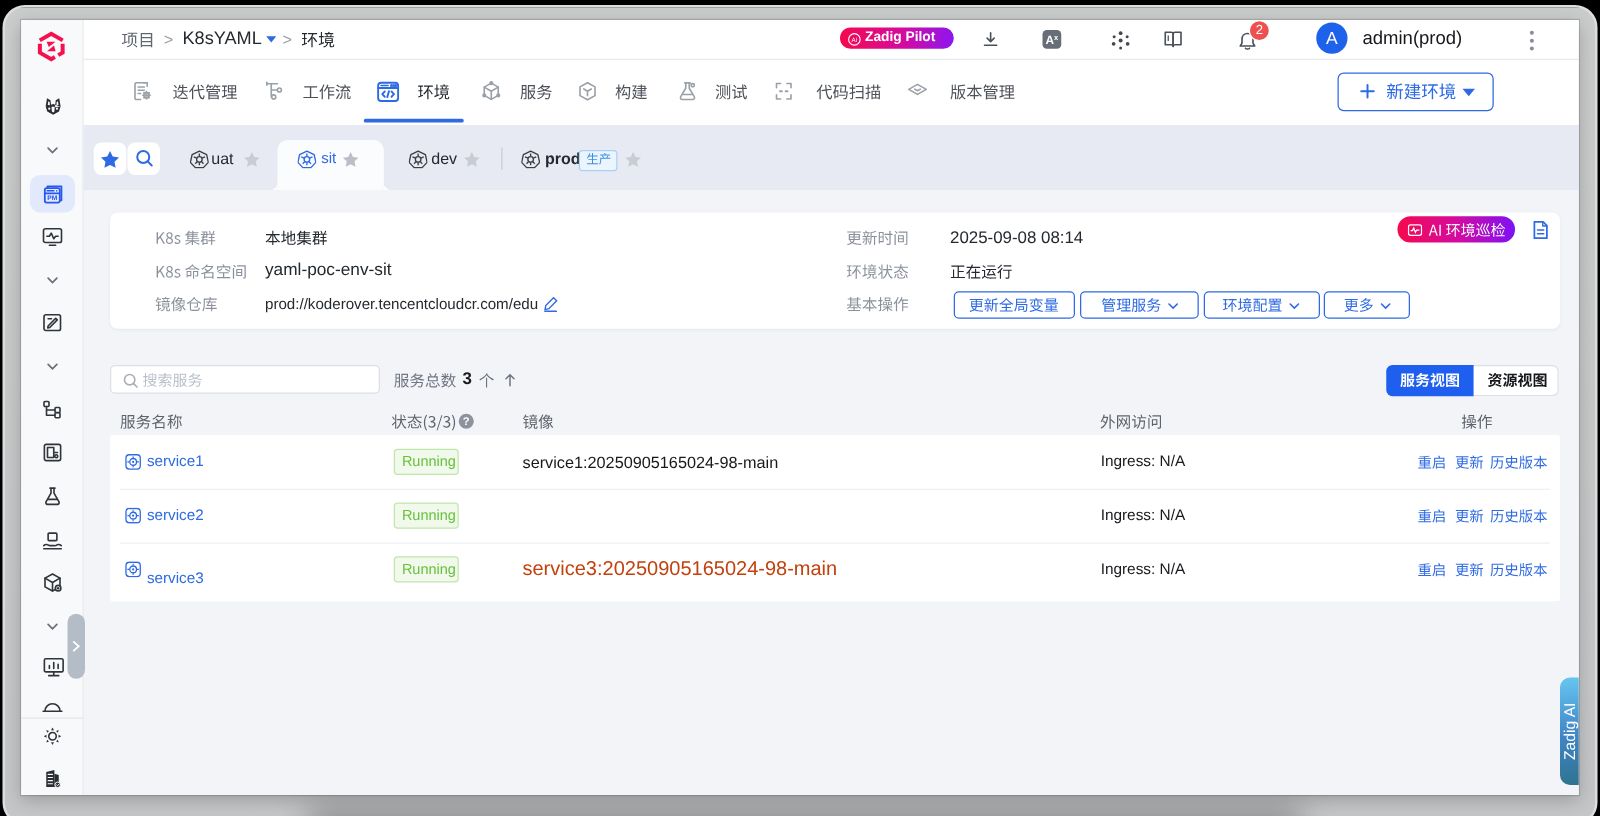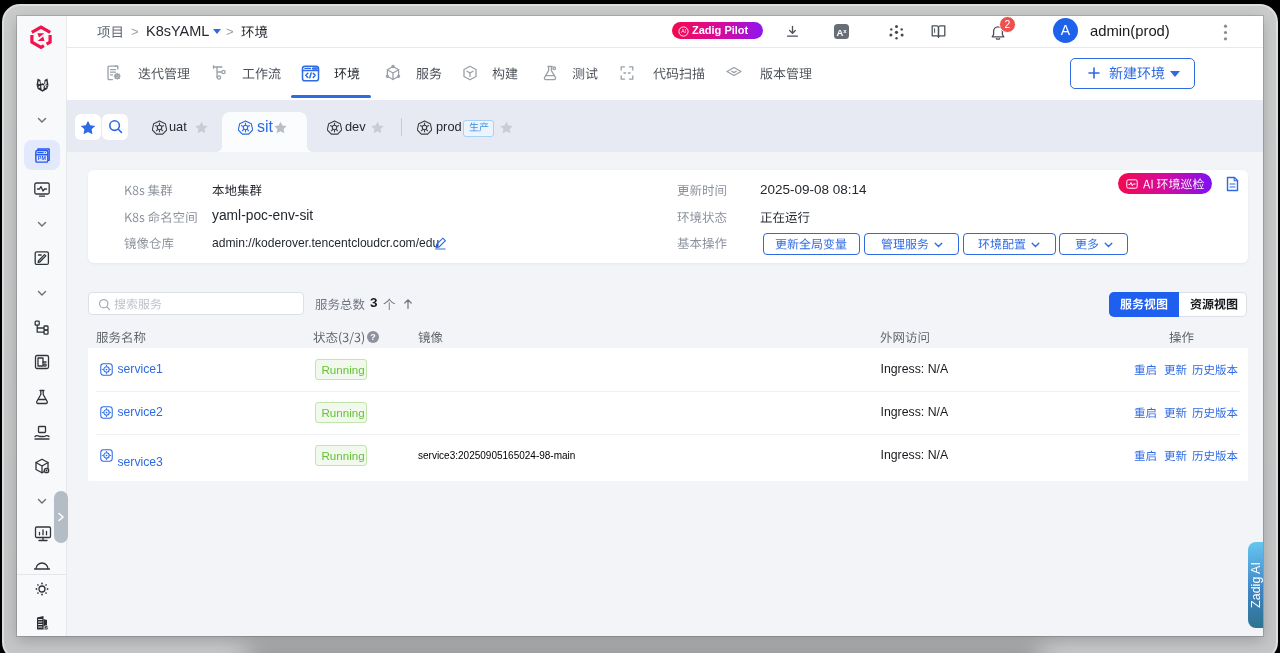--- a/index.html
+++ b/index.html
@@ -368,21 +368,21 @@
       <div style="position:absolute;left:205px;top:96px;width:85px;height:40px;background:#fbfcfe;border-radius:8px 8px 0 0;"></div>
       <div style="position:absolute;left:199px;top:130px;width:6px;height:6px;background:radial-gradient(circle at 0 0, transparent 6px, #fbfcfe 6px);"></div>
       <div style="position:absolute;left:290px;top:130px;width:6px;height:6px;background:radial-gradient(circle at 6px 0, transparent 6px, #fbfcfe 6px);"></div>
       <div style="position:absolute;left:221px;top:103.5px;">
         <svg width="15" height="15" viewBox="0 0 15 15" fill="none" stroke="#2d6ae3" stroke-width="1.1" stroke-linejoin="round">
           <path d="M7.5 0.9 L13.3 3.7 L14.7 9.9 L10.7 14.1 L4.3 14.1 L0.3 9.9 L1.7 3.7 Z"></path>
           <circle cx="7.5" cy="7.5" r="2.2"></circle>
           <path d="M7.5 2.8 V5.2 M7.5 9.8 V12.2 M3 5.5 L5.4 6.5 M12 5.5 L9.6 6.5 M4.2 11 L5.8 9.3 M10.8 11 L9.2 9.3"></path>
         </svg>
       </div>
-      <div style="position:absolute;left:240px;top:102.4px;height:17.3px;line-height:17.3px;font-size:16px;color:#2d6ae3;font-weight:400;letter-spacing:0;white-space:nowrap;">sit</div>
+      <div style="position:absolute;left:240px;top:102.4px;height:17.3px;line-height:17.3px;font-size:12px;color:#2d6ae3;font-weight:400;letter-spacing:0;white-space:nowrap;">sit</div>
       <div style="position:absolute;left:257px;top:104.5px;">
         <svg width="13" height="13" viewBox="0 0 15 15" fill="#b9bec7">
           <path d="M7.5 0.8 L9.7 5.2 L14.7 5.9 L11.1 9.3 L12 14.2 L7.5 11.9 L3 14.2 L3.9 9.3 L0.3 5.9 L5.3 5.2 Z"></path>
         </svg>
       </div>
       <div style="position:absolute;left:310px;top:103.5px;">
         <svg width="15" height="15" viewBox="0 0 15 15" fill="none" stroke="#3c4046" stroke-width="1.1" stroke-linejoin="round">
           <path d="M7.5 0.9 L13.3 3.7 L14.7 9.9 L10.7 14.1 L4.3 14.1 L0.3 9.9 L1.7 3.7 Z"></path>
           <circle cx="7.5" cy="7.5" r="2.2"></circle>
           <path d="M7.5 2.8 V5.2 M7.5 9.8 V12.2 M3 5.5 L5.4 6.5 M12 5.5 L9.6 6.5 M4.2 11 L5.8 9.3 M10.8 11 L9.2 9.3"></path>
@@ -395,21 +395,21 @@
         </svg>
       </div>
       <div style="position:absolute;left:384px;top:102px;width:1px;height:18px;background:#c7ccd6;"></div>
       <div style="position:absolute;left:400px;top:103.5px;">
         <svg width="15" height="15" viewBox="0 0 15 15" fill="none" stroke="#3c4046" stroke-width="1.1" stroke-linejoin="round">
           <path d="M7.5 0.9 L13.3 3.7 L14.7 9.9 L10.7 14.1 L4.3 14.1 L0.3 9.9 L1.7 3.7 Z"></path>
           <circle cx="7.5" cy="7.5" r="2.2"></circle>
           <path d="M7.5 2.8 V5.2 M7.5 9.8 V12.2 M3 5.5 L5.4 6.5 M12 5.5 L9.6 6.5 M4.2 11 L5.8 9.3 M10.8 11 L9.2 9.3"></path>
         </svg>
       </div>
-      <div style="position:absolute;left:419px;top:102.4px;height:17.3px;line-height:17.3px;font-size:12.8px;color:#24292f;font-weight:400;letter-spacing:0;white-space:nowrap;">prod</div>
+      <div style="position:absolute;left:419px;top:102.4px;height:17.3px;line-height:17.3px;font-size:12.8px;color:#24292f;font-weight:700;letter-spacing:0;white-space:nowrap;">prod</div>
       <div style="position:absolute;left:445.5px;top:103.5px;width:31px;height:17px;border:1px solid #a6d2f5;background:#ecf5fe;border-radius:3px;box-sizing:border-box;"></div>
       <div style="position:absolute;left:451.5px;top:106.3px;">
         <svg width="20.0" height="12.0" viewBox="0 -8.80 20.0 12.00" xmlns="http://www.w3.org/2000/svg">
           <path fill="#3a8ee6" d="M2.4 -8.2C2 -6.8 1.4 -5.4 0.5 -4.5C0.7 -4.4 1.1 -4.2 1.2 -4.1C1.6 -4.5 1.9 -5.1 2.3 -5.7H4.6V-3.5H1.7V-2.8H4.6V-0.2H0.6V0.5H9.5V-0.2H5.4V-2.8H8.7V-3.5H5.4V-5.7H9V-6.5H5.4V-8.4H4.6V-6.5H2.6C2.8 -7 3 -7.5 3.1 -8.1Z M12.6 -6.1C13 -5.7 13.3 -5.1 13.5 -4.7L14.2 -5C14 -5.4 13.6 -6 13.3 -6.4ZM16.9 -6.3C16.7 -5.8 16.4 -5.1 16.1 -4.6H11.2V-3.3C11.2 -2.2 11.2 -0.7 10.3 0.4C10.5 0.5 10.8 0.7 11 0.9C11.8 -0.3 12 -2.1 12 -3.2V-3.9H19.3V-4.6H16.8C17.1 -5.1 17.4 -5.6 17.7 -6.1ZM14.2 -8.2C14.5 -7.9 14.7 -7.5 14.9 -7.2H11.1V-6.5H19V-7.2H15.7L15.8 -7.2C15.6 -7.5 15.3 -8.1 15 -8.4Z"></path>
         </svg>
       </div>
       <div style="position:absolute;left:483px;top:104.5px;">
         <svg width="13" height="13" viewBox="0 0 15 15" fill="#c8ccd3">
           <path d="M7.5 0.8 L9.7 5.2 L14.7 5.9 L11.1 9.3 L12 14.2 L7.5 11.9 L3 14.2 L3.9 9.3 L0.3 5.9 L5.3 5.2 Z"></path>
         </svg>
@@ -430,21 +430,21 @@
         <svg width="50.0" height="15.0" viewBox="0 -11.00 50.0 15.00" xmlns="http://www.w3.org/2000/svg">
           <path fill="#8b919c" d="M6.6 -3.8H10.5V-2.9H6.6ZM6.6 -5.2H10.5V-4.4H6.6ZM7.9 -10.4 8.2 -9.6H5.6V-8.8H11.6V-9.6H9.2C9 -9.9 8.8 -10.3 8.7 -10.6ZM9.8 -8.7C9.7 -8.3 9.5 -7.8 9.3 -7.3H7.1L7.8 -7.5C7.7 -7.8 7.5 -8.3 7.3 -8.7L6.6 -8.6C6.8 -8.2 6.9 -7.7 7 -7.3H5.2V-6.5H11.9V-7.3H10.1L10.7 -8.5ZM5.8 -5.9V-2.3H7C6.9 -0.8 6.4 -0.1 4.4 0.3C4.6 0.5 4.8 0.8 4.9 1C7.2 0.5 7.7 -0.4 7.9 -2.3H9V-0.2C9 0.6 9.2 0.9 10 0.9C10.2 0.9 10.9 0.9 11.1 0.9C11.8 0.9 12 0.5 12.1 -0.9C11.9 -0.9 11.5 -1 11.3 -1.2C11.3 -0 11.2 0.1 11 0.1C10.8 0.1 10.3 0.1 10.2 0.1C9.9 0.1 9.9 0.1 9.9 -0.2V-2.3H11.4V-5.9ZM2.2 -10.5C1.8 -9.3 1.2 -8.2 0.4 -7.4C0.6 -7.2 0.9 -6.8 0.9 -6.6C1.4 -7 1.8 -7.6 2.1 -8.2H4.8V-9.1H2.6C2.7 -9.5 2.9 -9.8 3 -10.2ZM0.7 -4.3V-3.4H2.4V-1.1C2.4 -0.5 2 -0.1 1.7 0.1C1.9 0.2 2.1 0.7 2.2 0.9C2.4 0.7 2.8 0.4 5 -1C4.9 -1.2 4.8 -1.5 4.8 -1.8L3.3 -0.9V-3.4H4.9V-4.3H3.3V-6H4.6V-6.8H1.3V-6H2.4V-4.3Z M18.6 -8.9H20.8C20.6 -8.5 20.4 -8.1 20.1 -7.9H17.8C18.1 -8.2 18.3 -8.5 18.6 -8.9ZM18.6 -10.5C18.1 -9.4 17.1 -8.1 15.7 -7.1C15.9 -7 16.2 -6.7 16.3 -6.5C16.6 -6.7 16.8 -6.9 17 -7.1V-5.2H18.9C18.3 -4.6 17.4 -4.1 16.1 -3.7C16.3 -3.5 16.5 -3.3 16.6 -3.1C17.8 -3.5 18.6 -3.9 19.2 -4.4C19.4 -4.2 19.6 -4 19.7 -3.8C18.9 -3 17.3 -2.2 16.1 -1.9C16.3 -1.7 16.5 -1.5 16.6 -1.3C17.7 -1.7 19.1 -2.5 20.1 -3.2C20.2 -3 20.3 -2.8 20.4 -2.6C19.4 -1.5 17.5 -0.6 16 -0.1C16.1 0 16.4 0.3 16.5 0.6C17.9 0.1 19.4 -0.8 20.5 -1.8C20.6 -1 20.5 -0.3 20.2 -0C20.1 0.2 19.9 0.2 19.6 0.2C19.4 0.2 19.1 0.2 18.8 0.2C18.9 0.4 19 0.8 19 1C19.3 1 19.6 1 19.8 1C20.2 1 20.6 0.9 20.9 0.6C21.4 0.1 21.6 -1.3 21.2 -2.6L21.8 -2.9C22.2 -1.5 23 -0.4 24 0.3C24.1 0.1 24.4 -0.3 24.6 -0.4C23.7 -1 22.9 -2 22.5 -3.2C23 -3.5 23.5 -3.8 23.9 -4L23.2 -4.6C22.6 -4.2 21.7 -3.7 20.9 -3.2C20.7 -3.8 20.3 -4.4 19.7 -4.8L20 -5.2H23.7V-7.9H21.1C21.4 -8.3 21.8 -8.8 22.1 -9.3L21.5 -9.7L21.3 -9.6H19.1L19.5 -10.3ZM17.8 -7.1H20C20 -6.8 19.9 -6.3 19.5 -5.9H17.8ZM20.8 -7.1H22.9V-5.9H20.5C20.7 -6.3 20.8 -6.8 20.8 -7.1ZM15.8 -10.5C15.1 -8.6 14 -6.7 12.9 -5.5C13 -5.2 13.3 -4.8 13.4 -4.5C13.8 -4.9 14.1 -5.4 14.5 -5.9V1H15.4V-7.4C15.9 -8.2 16.3 -9.2 16.7 -10.2Z M31.2 -10.5C30 -8.5 27.7 -6.7 25.4 -5.7C25.6 -5.5 25.9 -5.1 26.1 -4.9C26.7 -5.2 27.3 -5.5 27.9 -5.9V-1C27.9 0.4 28.4 0.7 30.1 0.7C30.5 0.7 33.3 0.7 33.7 0.7C35.3 0.7 35.7 0.2 35.9 -1.8C35.5 -1.8 35.1 -2 34.9 -2.1C34.8 -0.6 34.6 -0.2 33.7 -0.2C33.1 -0.2 30.6 -0.2 30.1 -0.2C29 -0.2 28.8 -0.4 28.8 -1V-5.2H33.6C33.5 -3.7 33.4 -3 33.2 -2.8C33.1 -2.8 33 -2.7 32.8 -2.7C32.6 -2.7 31.9 -2.7 31.2 -2.8C31.4 -2.6 31.4 -2.2 31.5 -2C32.1 -1.9 32.8 -1.9 33.2 -2C33.6 -2 33.8 -2 34 -2.3C34.3 -2.6 34.4 -3.5 34.5 -5.6C34.5 -5.8 34.5 -6.1 34.5 -6.1H28.1C29.3 -6.9 30.4 -7.9 31.3 -9C32.8 -7.2 34.5 -6.1 36.5 -5.1C36.6 -5.3 36.9 -5.7 37.1 -5.9C35.1 -6.8 33.2 -7.9 31.8 -9.7L32.1 -10.1Z M41.6 -3.1C41.7 -3.2 42.1 -3.2 42.7 -3.2H44.9V-1.8H40.4V-0.9H44.9V1H45.8V-0.9H49.4V-1.8H45.8V-3.2H48.6V-4.1H45.8V-5.4H44.9V-4.1H42.5C42.9 -4.7 43.3 -5.3 43.7 -6H48.9V-6.9H44.1L44.5 -7.8L43.5 -8.1C43.4 -7.7 43.2 -7.3 43 -6.9H40.8V-6H42.6C42.3 -5.4 42.1 -4.9 41.9 -4.7C41.7 -4.3 41.5 -4 41.2 -4C41.4 -3.7 41.5 -3.2 41.6 -3.1ZM43.4 -10.3C43.6 -10 43.8 -9.6 43.9 -9.2H39V-5.6C39 -3.8 38.9 -1.3 37.9 0.5C38.1 0.6 38.5 0.9 38.7 1.1C39.8 -0.8 39.9 -3.7 39.9 -5.6V-8.3H49.4V-9.2H45C44.9 -9.6 44.6 -10.1 44.3 -10.5Z"></path>
         </svg>
       </div>
       <div style="position:absolute;left:195px;top:168.1px;">
         <svg width="50.0" height="15.0" viewBox="0 -11.00 50.0 15.00" xmlns="http://www.w3.org/2000/svg">
           <path fill="#24292f" d="M5.8 -10.5V-7.9H0.8V-6.9H4.6C3.7 -4.8 2.1 -2.8 0.5 -1.8C0.7 -1.6 1 -1.2 1.2 -1C3 -2.2 4.6 -4.5 5.6 -6.9H5.8V-2.3H2.8V-1.3H5.8V1H6.7V-1.3H9.7V-2.3H6.7V-6.9H6.9C7.9 -4.5 9.5 -2.2 11.3 -1C11.5 -1.3 11.8 -1.6 12.1 -1.8C10.3 -2.8 8.8 -4.8 7.9 -6.9H11.7V-7.9H6.7V-10.5Z M17.9 -9.3V-5.9L16.5 -5.4L16.9 -4.5L17.9 -4.9V-1C17.9 0.4 18.3 0.7 19.7 0.7C20 0.7 22.5 0.7 22.8 0.7C24.1 0.7 24.4 0.2 24.6 -1.6C24.3 -1.6 23.9 -1.8 23.7 -1.9C23.6 -0.5 23.5 -0.1 22.8 -0.1C22.3 -0.1 20.2 -0.1 19.8 -0.1C18.9 -0.1 18.8 -0.3 18.8 -1V-5.3L20.4 -6V-1.8H21.3V-6.4L23.1 -7.2C23.1 -5.2 23.1 -3.8 23 -3.5C22.9 -3.2 22.8 -3.1 22.6 -3.1C22.5 -3.1 22.1 -3.1 21.8 -3.2C21.9 -2.9 22 -2.6 22 -2.3C22.4 -2.3 22.9 -2.3 23.2 -2.4C23.6 -2.5 23.8 -2.7 23.9 -3.2C24 -3.7 24 -5.6 24 -8L24 -8.1L23.4 -8.4L23.2 -8.2L23 -8.1L21.3 -7.4V-10.5H20.4V-7L18.8 -6.3V-9.3ZM12.9 -1.9 13.3 -1C14.4 -1.5 15.8 -2.1 17.1 -2.7L16.9 -3.6L15.5 -3V-6.6H17V-7.5H15.5V-10.4H14.6V-7.5H13V-6.6H14.6V-2.6C14 -2.3 13.4 -2.1 12.9 -1.9Z M30.8 -3.7V-2.8H25.7V-2H29.9C28.7 -1.1 26.9 -0.3 25.4 0.1C25.6 0.3 25.8 0.6 26 0.9C27.6 0.4 29.5 -0.6 30.8 -1.7V1H31.7V-1.7C33 -0.7 34.9 0.3 36.5 0.8C36.6 0.5 36.9 0.2 37.1 -0C35.5 -0.4 33.8 -1.2 32.6 -2H36.8V-2.8H31.7V-3.7ZM31.1 -6.9V-6.1H28.1V-6.9ZM30.8 -10.3C31 -10 31.2 -9.5 31.4 -9.2H28.6C28.8 -9.6 29.1 -10 29.3 -10.3L28.3 -10.5C27.8 -9.4 26.8 -8 25.4 -7C25.6 -6.9 25.9 -6.6 26.1 -6.4C26.4 -6.7 26.8 -7 27.1 -7.4V-3.4H28.1V-3.8H36.5V-4.5H32V-5.4H35.6V-6.1H32V-6.9H35.6V-7.6H32V-8.4H36.1V-9.2H32.4C32.2 -9.6 31.9 -10.1 31.7 -10.5ZM31.1 -7.6H28.1V-8.4H31.1ZM31.1 -5.4V-4.5H28.1V-5.4Z M44.3 -10.2C44.7 -9.5 45 -8.7 45.1 -8.1L46 -8.4C45.8 -9 45.5 -9.8 45 -10.4ZM48.1 -10.5C47.9 -9.9 47.5 -8.9 47.2 -8.3L48 -8.1C48.3 -8.7 48.7 -9.5 49 -10.3ZM43.8 -2.8V-1.9H46.2V1H47.1V-1.9H49.5V-2.8H47.1V-4.6H49V-5.5H47.1V-7.2H49.3V-8.1H44.1V-7.2H46.2V-5.5H44.3V-4.6H46.2V-2.8ZM42.4 -7V-5.8H40.6C40.7 -6.2 40.8 -6.6 40.9 -7ZM38.7 -9.9V-9.1H40.2L40.1 -7.8H38V-7H40C39.9 -6.6 39.9 -6.2 39.8 -5.8H38.6V-4.9H39.5C39.2 -3.7 38.6 -2.7 37.9 -2C38 -1.8 38.4 -1.4 38.5 -1.2C38.8 -1.6 39.1 -1.9 39.4 -2.3V1H40.2V0.3H43.4V-3.7H40C40.2 -4 40.3 -4.5 40.5 -4.9H43.2V-7H44V-7.8H43.2V-9.9ZM42.4 -7.8H41L41.1 -9.1H42.4ZM40.2 -2.8H42.5V-0.5H40.2Z"></path>
         </svg>
       </div>
       <div style="position:absolute;left:195px;top:191.2px;height:18.6px;line-height:18.6px;font-size:13.8px;color:#24292f;font-weight:400;letter-spacing:0;white-space:nowrap;">yaml-poc-env-sit</div>
-      <div style="position:absolute;left:195px;top:218.8px;height:16.3px;line-height:16.3px;font-size:12.1px;color:#24292f;font-weight:400;letter-spacing:0;white-space:nowrap;">admin://koderover.tencentcloudcr.com/edu</div>
+      <div style="position:absolute;left:195px;top:218.8px;height:16.3px;line-height:16.3px;font-size:12.1px;color:#24292f;font-weight:400;letter-spacing:0;white-space:nowrap;">prod://koderover.tencentcloudcr.com/edu</div>
       <div style="position:absolute;left:416.5px;top:220px;">
         <svg width="13" height="14" viewBox="0 0 14 14" fill="none" stroke="#2d6ae3" stroke-width="1.2" stroke-linecap="round">
           <path d="M9.5 1.8 L12.2 4.5 L5.5 11.2 L2.2 12 L2.8 8.5 Z"></path>
           <path d="M2 13.4 H12"></path>
         </svg>
       </div>
       <div style="position:absolute;left:660px;top:168.1px;">
         <svg width="50.0" height="15.0" viewBox="0 -11.00 50.0 15.00" xmlns="http://www.w3.org/2000/svg">
           <path fill="#8b919c" d="M3.2 -3 2.4 -2.7C2.8 -1.9 3.3 -1.4 3.9 -0.9C3.2 -0.5 2.1 -0.1 0.6 0.2C0.8 0.4 1 0.8 1.2 1C2.8 0.7 3.9 0.2 4.8 -0.4C6.5 0.6 8.8 0.9 11.7 1C11.8 0.7 11.9 0.2 12.1 0C9.3 -0 7.2 -0.2 5.5 -1C6.2 -1.6 6.5 -2.3 6.7 -3.1H10.9V-7.9H6.8V-9H11.7V-9.8H0.8V-9H5.8V-7.9H2V-3.1H5.7C5.5 -2.5 5.2 -1.9 4.7 -1.4C4.1 -1.8 3.6 -2.3 3.2 -3ZM2.9 -5.1H5.8V-4.6C5.8 -4.4 5.8 -4.1 5.8 -3.9H2.9ZM6.8 -3.9C6.8 -4.1 6.8 -4.4 6.8 -4.6V-5.1H10V-3.9ZM2.9 -7.1H5.8V-5.9H2.9ZM6.8 -7.1H10V-5.9H6.8Z M17 -2.7C17.4 -2 17.8 -1.2 18 -0.6L18.7 -1C18.5 -1.6 18.1 -2.4 17.6 -3ZM14.2 -2.9C13.9 -2.2 13.5 -1.4 13 -0.9C13.2 -0.7 13.5 -0.5 13.7 -0.4C14.2 -1 14.7 -1.9 14.9 -2.8ZM19.4 -9.3V-5C19.4 -3.3 19.3 -1.2 18.2 0.3C18.4 0.4 18.8 0.7 19 0.9C20.1 -0.7 20.3 -3.2 20.3 -5V-5.4H22.2V0.9H23.1V-5.4H24.5V-6.3H20.3V-8.7C21.6 -8.9 23 -9.2 24.1 -9.6L23.3 -10.3C22.4 -9.9 20.8 -9.5 19.4 -9.3ZM15.2 -10.3C15.4 -10 15.6 -9.6 15.7 -9.2H13.3V-8.4H18.8V-9.2H16.7C16.5 -9.6 16.3 -10.1 16 -10.6ZM17.2 -8.3C17.1 -7.8 16.8 -6.9 16.5 -6.3H13.1V-5.5H15.6V-4.2H13.1V-3.4H15.6V-0.2C15.6 -0.1 15.6 -0.1 15.5 -0.1C15.3 -0.1 15 -0.1 14.5 -0.1C14.7 0.2 14.8 0.5 14.8 0.7C15.4 0.7 15.8 0.7 16.1 0.6C16.4 0.5 16.5 0.2 16.5 -0.2V-3.4H18.8V-4.2H16.5V-5.5H19V-6.3H17.4C17.6 -6.9 17.9 -7.5 18.1 -8.2ZM14.1 -8.1C14.3 -7.6 14.5 -6.8 14.6 -6.3L15.4 -6.6C15.3 -7 15.1 -7.8 14.8 -8.3Z M30.9 -5.7C31.6 -4.7 32.4 -3.4 32.8 -2.6L33.7 -3.1C33.2 -3.8 32.4 -5.1 31.7 -6.1ZM29.1 -5V-2.2H26.9V-5ZM29.1 -5.9H26.9V-8.6H29.1ZM26 -9.5V-0.3H26.9V-1.3H29.9V-9.5ZM34.5 -10.4V-8H30.5V-7.1H34.5V-0.4C34.5 -0.2 34.5 -0.1 34.2 -0.1C33.9 -0.1 33 -0.1 32 -0.1C32.2 0.2 32.3 0.6 32.4 0.9C33.6 0.9 34.4 0.9 34.9 0.7C35.3 0.6 35.5 0.3 35.5 -0.4V-7.1H37V-8H35.5V-10.4Z M38.6 -7.7V1H39.6V-7.7ZM38.8 -9.9C39.4 -9.3 40 -8.6 40.3 -8.1L41.1 -8.6C40.8 -9.1 40.1 -9.8 39.5 -10.3ZM42.2 -3.7H45.2V-2H42.2ZM42.2 -6.1H45.2V-4.5H42.2ZM41.4 -6.9V-1.2H46.1V-6.9ZM41.9 -9.8V-8.9H48V-0.1C48 0 47.9 0.1 47.7 0.1C47.6 0.1 47.1 0.1 46.5 0.1C46.7 0.3 46.8 0.7 46.8 0.9C47.6 0.9 48.1 0.9 48.5 0.8C48.8 0.6 48.9 0.4 48.9 -0.1V-9.8Z"></path>
         </svg>
@@ -594,20 +594,21 @@
         <svg width="13" height="13" viewBox="0 0 15 15" fill="none" stroke="#2d6ae3" stroke-width="1.2">
           <rect x="0.9" y="0.9" width="13.2" height="13.2" rx="3"></rect>
           <circle cx="7.5" cy="7.5" r="3.1"></circle>
           <circle cx="7.5" cy="7.5" r="1" fill="#2d6ae3" stroke="none"></circle>
           <path d="M7.5 2.2 V4 M7.5 11 V12.8 M2.2 7.5 H4 M11 7.5 H12.8" stroke-width="1"></path>
         </svg>
       </div>
       <div style="position:absolute;left:100.5px;top:345.3px;height:16.5px;line-height:16.5px;font-size:12.2px;color:#2d6ae3;font-weight:400;letter-spacing:0;white-space:nowrap;">service1</div>
       <div style="position:absolute;left:298px;top:343.0px;width:52px;height:21px;background:#f0f9eb;border:1px solid #c0e6ab;border-radius:3px;box-sizing:border-box;"></div>
       <div style="position:absolute;left:304.5px;top:345.7px;height:15.7px;line-height:15.7px;font-size:11.6px;color:#67c23a;font-weight:400;letter-spacing:0;white-space:nowrap;">Running</div>
+      <div style="position:absolute;left:401px;top:344.7px;height:17.6px;line-height:17.6px;font-size:13px;color:#17191d;font-weight:400;letter-spacing:0;white-space:nowrap;">service1:20250905165024-98-main</div>
       <div style="position:absolute;left:863.5px;top:345.2px;height:16.6px;line-height:16.6px;font-size:12.3px;color:#17191d;font-weight:400;letter-spacing:0;white-space:nowrap;">Ingress: N/A</div>
       <div style="position:absolute;left:1117px;top:348.1px;">
         <svg width="23.0" height="13.8" viewBox="0 -10.12 23.0 13.80" xmlns="http://www.w3.org/2000/svg">
           <path fill="#2d6ae3" d="M1.8 -6.2V-2.6H5.3V-1.8H1.5V-1.1H5.3V-0.1H0.6V0.6H10.9V-0.1H6.1V-1.1H10.2V-1.8H6.1V-2.6H9.8V-6.2H6.1V-6.9H10.9V-7.6H6.1V-8.5C7.5 -8.6 8.8 -8.8 9.7 -8.9L9.3 -9.6C7.5 -9.3 4.2 -9.1 1.5 -9C1.6 -8.8 1.7 -8.5 1.7 -8.3C2.8 -8.3 4.1 -8.4 5.3 -8.4V-7.6H0.7V-6.9H5.3V-6.2ZM2.7 -4.1H5.3V-3.3H2.7ZM6.1 -4.1H8.9V-3.3H6.1ZM2.7 -5.6H5.3V-4.7H2.7ZM6.1 -5.6H8.9V-4.7H6.1Z M14.7 -3.6V0.9H15.5V0.1H20.8V0.8H21.7V-3.6ZM15.5 -0.7V-2.8H20.8V-0.7ZM16.5 -9.4C16.8 -9 17 -8.4 17.2 -8H13.3V-5.2C13.3 -3.6 13.1 -1.3 11.9 0.4C12.1 0.5 12.5 0.8 12.6 0.9C13.8 -0.7 14.1 -3 14.1 -4.8H21.5V-8H17.7L18.1 -8.1C18 -8.6 17.6 -9.2 17.3 -9.7ZM14.1 -7.2H20.6V-5.6H14.1Z"></path>
         </svg>
       </div>
       <div style="position:absolute;left:1146.5px;top:348.1px;">
         <svg width="23.0" height="13.8" viewBox="0 -10.12 23.0 13.80" xmlns="http://www.w3.org/2000/svg">
           <path fill="#2d6ae3" d="M2.9 -2.7 2.2 -2.4C2.6 -1.8 3 -1.2 3.6 -0.8C2.9 -0.4 1.9 -0.1 0.5 0.2C0.7 0.4 1 0.7 1.1 0.9C2.6 0.6 3.6 0.2 4.4 -0.3C6 0.5 8.1 0.8 10.8 0.9C10.8 0.6 11 0.2 11.1 0C8.6 -0 6.6 -0.2 5.1 -0.9C5.7 -1.5 6 -2.1 6.1 -2.8H10V-7.3H6.3V-8.3H10.8V-9.1H0.7V-8.3H5.4V-7.3H1.8V-2.8H5.2C5.1 -2.3 4.8 -1.8 4.3 -1.3C3.7 -1.7 3.3 -2.1 2.9 -2.7ZM2.6 -4.7H5.4V-4.3C5.4 -4 5.4 -3.8 5.3 -3.6H2.6ZM6.2 -3.6C6.3 -3.8 6.3 -4 6.3 -4.3V-4.7H9.2V-3.6ZM2.6 -6.6H5.4V-5.4H2.6ZM6.3 -6.6H9.2V-5.4H6.3Z M15.6 -2.4C16 -1.9 16.4 -1.1 16.6 -0.6L17.2 -1C17 -1.4 16.6 -2.2 16.2 -2.8ZM13.1 -2.7C12.8 -2 12.4 -1.3 12 -0.8C12.1 -0.7 12.4 -0.5 12.6 -0.3C13 -0.9 13.5 -1.7 13.8 -2.5ZM17.9 -8.6V-4.6C17.9 -3.1 17.8 -1.1 16.8 0.3C17 0.4 17.3 0.7 17.5 0.8C18.5 -0.7 18.7 -2.9 18.7 -4.6V-5H20.4V0.9H21.3V-5H22.5V-5.8H18.7V-8C19.9 -8.2 21.2 -8.5 22.2 -8.8L21.5 -9.5C20.6 -9.1 19.1 -8.8 17.9 -8.6ZM14 -9.5C14.1 -9.2 14.3 -8.8 14.5 -8.5H12.2V-7.7H17.3V-8.5H15.4C15.2 -8.8 15 -9.3 14.7 -9.7ZM15.8 -7.7C15.7 -7.1 15.4 -6.4 15.2 -5.8H12V-5.1H14.4V-3.9H12.1V-3.1H14.4V-0.2C14.4 -0.1 14.4 -0.1 14.2 -0.1C14.1 -0 13.8 -0 13.4 -0.1C13.5 0.1 13.6 0.5 13.6 0.7C14.2 0.7 14.6 0.7 14.8 0.5C15.1 0.4 15.2 0.2 15.2 -0.2V-3.1H17.3V-3.9H15.2V-5.1H17.5V-5.8H16C16.2 -6.3 16.4 -6.9 16.6 -7.5ZM12.9 -7.5C13.2 -7 13.4 -6.3 13.4 -5.8L14.1 -6C14.1 -6.5 13.9 -7.2 13.7 -7.6Z"></path>
         </svg>
@@ -650,21 +651,21 @@
         <svg width="13" height="13" viewBox="0 0 15 15" fill="none" stroke="#2d6ae3" stroke-width="1.2">
           <rect x="0.9" y="0.9" width="13.2" height="13.2" rx="3"></rect>
           <circle cx="7.5" cy="7.5" r="3.1"></circle>
           <circle cx="7.5" cy="7.5" r="1" fill="#2d6ae3" stroke="none"></circle>
           <path d="M7.5 2.2 V4 M7.5 11 V12.8 M2.2 7.5 H4 M11 7.5 H12.8" stroke-width="1"></path>
         </svg>
       </div>
       <div style="position:absolute;left:100.5px;top:438px;height:16.5px;line-height:16.5px;font-size:12.2px;color:#2d6ae3;font-weight:400;letter-spacing:0;white-space:nowrap;">service3</div>
       <div style="position:absolute;left:298px;top:429.0px;width:52px;height:21px;background:#f0f9eb;border:1px solid #c0e6ab;border-radius:3px;box-sizing:border-box;"></div>
       <div style="position:absolute;left:304.5px;top:431.7px;height:15.7px;line-height:15.7px;font-size:11.6px;color:#67c23a;font-weight:400;letter-spacing:0;white-space:nowrap;">Running</div>
-      <div style="position:absolute;left:401px;top:430.7px;height:17.6px;line-height:17.6px;font-size:10px;color:#000000;font-weight:400;letter-spacing:0;white-space:nowrap;">service3:20250905165024-98-main</div>
+      <div style="position:absolute;left:401px;top:430.7px;height:17.6px;line-height:17.6px;font-size:16px;color:#c2410c;font-weight:400;letter-spacing:0;white-space:nowrap;">service3:20250905165024-98-main</div>
       <div style="position:absolute;left:863.5px;top:431.2px;height:16.6px;line-height:16.6px;font-size:12.3px;color:#17191d;font-weight:400;letter-spacing:0;white-space:nowrap;">Ingress: N/A</div>
       <div style="position:absolute;left:1117px;top:434.1px;">
         <svg width="23.0" height="13.8" viewBox="0 -10.12 23.0 13.80" xmlns="http://www.w3.org/2000/svg">
           <path fill="#2d6ae3" d="M1.8 -6.2V-2.6H5.3V-1.8H1.5V-1.1H5.3V-0.1H0.6V0.6H10.9V-0.1H6.1V-1.1H10.2V-1.8H6.1V-2.6H9.8V-6.2H6.1V-6.9H10.9V-7.6H6.1V-8.5C7.5 -8.6 8.8 -8.8 9.7 -8.9L9.3 -9.6C7.5 -9.3 4.2 -9.1 1.5 -9C1.6 -8.8 1.7 -8.5 1.7 -8.3C2.8 -8.3 4.1 -8.4 5.3 -8.4V-7.6H0.7V-6.9H5.3V-6.2ZM2.7 -4.1H5.3V-3.3H2.7ZM6.1 -4.1H8.9V-3.3H6.1ZM2.7 -5.6H5.3V-4.7H2.7ZM6.1 -5.6H8.9V-4.7H6.1Z M14.7 -3.6V0.9H15.5V0.1H20.8V0.8H21.7V-3.6ZM15.5 -0.7V-2.8H20.8V-0.7ZM16.5 -9.4C16.8 -9 17 -8.4 17.2 -8H13.3V-5.2C13.3 -3.6 13.1 -1.3 11.9 0.4C12.1 0.5 12.5 0.8 12.6 0.9C13.8 -0.7 14.1 -3 14.1 -4.8H21.5V-8H17.7L18.1 -8.1C18 -8.6 17.6 -9.2 17.3 -9.7ZM14.1 -7.2H20.6V-5.6H14.1Z"></path>
         </svg>
       </div>
       <div style="position:absolute;left:1146.5px;top:434.1px;">
         <svg width="23.0" height="13.8" viewBox="0 -10.12 23.0 13.80" xmlns="http://www.w3.org/2000/svg">
           <path fill="#2d6ae3" d="M2.9 -2.7 2.2 -2.4C2.6 -1.8 3 -1.2 3.6 -0.8C2.9 -0.4 1.9 -0.1 0.5 0.2C0.7 0.4 1 0.7 1.1 0.9C2.6 0.6 3.6 0.2 4.4 -0.3C6 0.5 8.1 0.8 10.8 0.9C10.8 0.6 11 0.2 11.1 0C8.6 -0 6.6 -0.2 5.1 -0.9C5.7 -1.5 6 -2.1 6.1 -2.8H10V-7.3H6.3V-8.3H10.8V-9.1H0.7V-8.3H5.4V-7.3H1.8V-2.8H5.2C5.1 -2.3 4.8 -1.8 4.3 -1.3C3.7 -1.7 3.3 -2.1 2.9 -2.7ZM2.6 -4.7H5.4V-4.3C5.4 -4 5.4 -3.8 5.3 -3.6H2.6ZM6.2 -3.6C6.3 -3.8 6.3 -4 6.3 -4.3V-4.7H9.2V-3.6ZM2.6 -6.6H5.4V-5.4H2.6ZM6.3 -6.6H9.2V-5.4H6.3Z M15.6 -2.4C16 -1.9 16.4 -1.1 16.6 -0.6L17.2 -1C17 -1.4 16.6 -2.2 16.2 -2.8ZM13.1 -2.7C12.8 -2 12.4 -1.3 12 -0.8C12.1 -0.7 12.4 -0.5 12.6 -0.3C13 -0.9 13.5 -1.7 13.8 -2.5ZM17.9 -8.6V-4.6C17.9 -3.1 17.8 -1.1 16.8 0.3C17 0.4 17.3 0.7 17.5 0.8C18.5 -0.7 18.7 -2.9 18.7 -4.6V-5H20.4V0.9H21.3V-5H22.5V-5.8H18.7V-8C19.9 -8.2 21.2 -8.5 22.2 -8.8L21.5 -9.5C20.6 -9.1 19.1 -8.8 17.9 -8.6ZM14 -9.5C14.1 -9.2 14.3 -8.8 14.5 -8.5H12.2V-7.7H17.3V-8.5H15.4C15.2 -8.8 15 -9.3 14.7 -9.7ZM15.8 -7.7C15.7 -7.1 15.4 -6.4 15.2 -5.8H12V-5.1H14.4V-3.9H12.1V-3.1H14.4V-0.2C14.4 -0.1 14.4 -0.1 14.2 -0.1C14.1 -0 13.8 -0 13.4 -0.1C13.5 0.1 13.6 0.5 13.6 0.7C14.2 0.7 14.6 0.7 14.8 0.5C15.1 0.4 15.2 0.2 15.2 -0.2V-3.1H17.3V-3.9H15.2V-5.1H17.5V-5.8H16C16.2 -6.3 16.4 -6.9 16.6 -7.5ZM12.9 -7.5C13.2 -7 13.4 -6.3 13.4 -5.8L14.1 -6C14.1 -6.5 13.9 -7.2 13.7 -7.6Z"></path>
         </svg>

